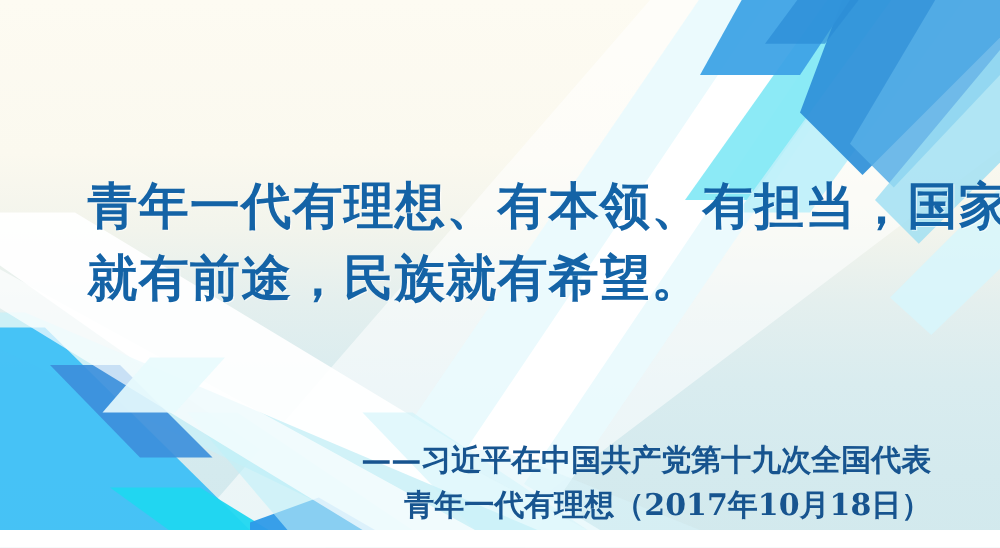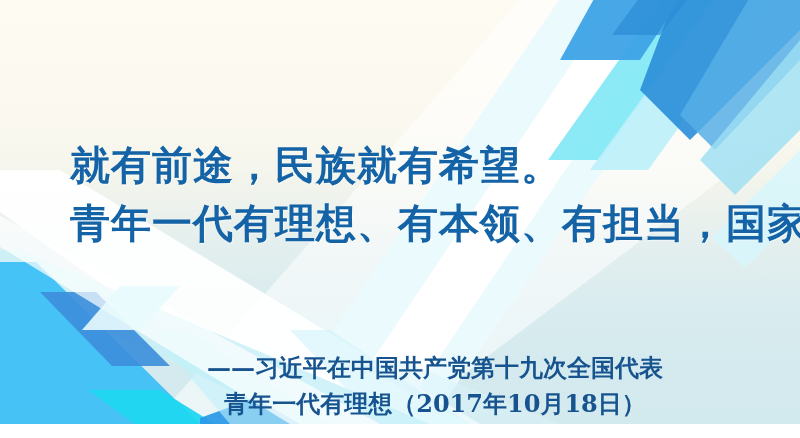--- a/index.html
+++ b/index.html
@@ -59,21 +59,21 @@
     top: 350px;
     width: 620px;
     text-align: right;
     color: #17548f;
     font-family: "DejaVu Serif", "Liberation Serif", serif;
     font-weight: bold;
     font-size: 24px;
     line-height: 36px;
     white-space: nowrap;
   }
-  .attribution .ln { display: block; text-align: center; }
+  .attribution .ln { display: block; }
 
   
   .bottom-strip {
     position: absolute;
     left: 0;
     right: 0;
     bottom: 0;
     height: 14px;
     background: #ffffff;
   }
@@ -140,22 +140,22 @@
         <polygon points="470,424 560,424 400,360 350,360" fill="#d9f4fa" opacity="0.5"></polygon>
 
         <polygon points="-60,210 -10,210 380,424 290,424" fill="#ffffff" opacity="0.7"></polygon>
 
         <polygon points="120,286 180,286 140,330 82,330" fill="#e8fbfd" opacity="0.9"></polygon>
       </g>
     </svg>
   </div>
 
   <div class="headline">
+    <span class="ln ln1">青年一代有理想、有本领、有担当，国家</span>
     <span class="ln ln2">就有前途，民族就有希望。</span>
-    <span class="ln ln1">青年一代有理想、有本领、有担当，国家</span>
   </div>
 
   <div class="attribution">
     <span class="ln">——习近平在中国共产党第十九次全国代表</span>
     <span class="ln">青年一代有理想（2017年10月18日）</span>
   </div>
 
   <div class="bottom-strip"></div>
 
 </div>

